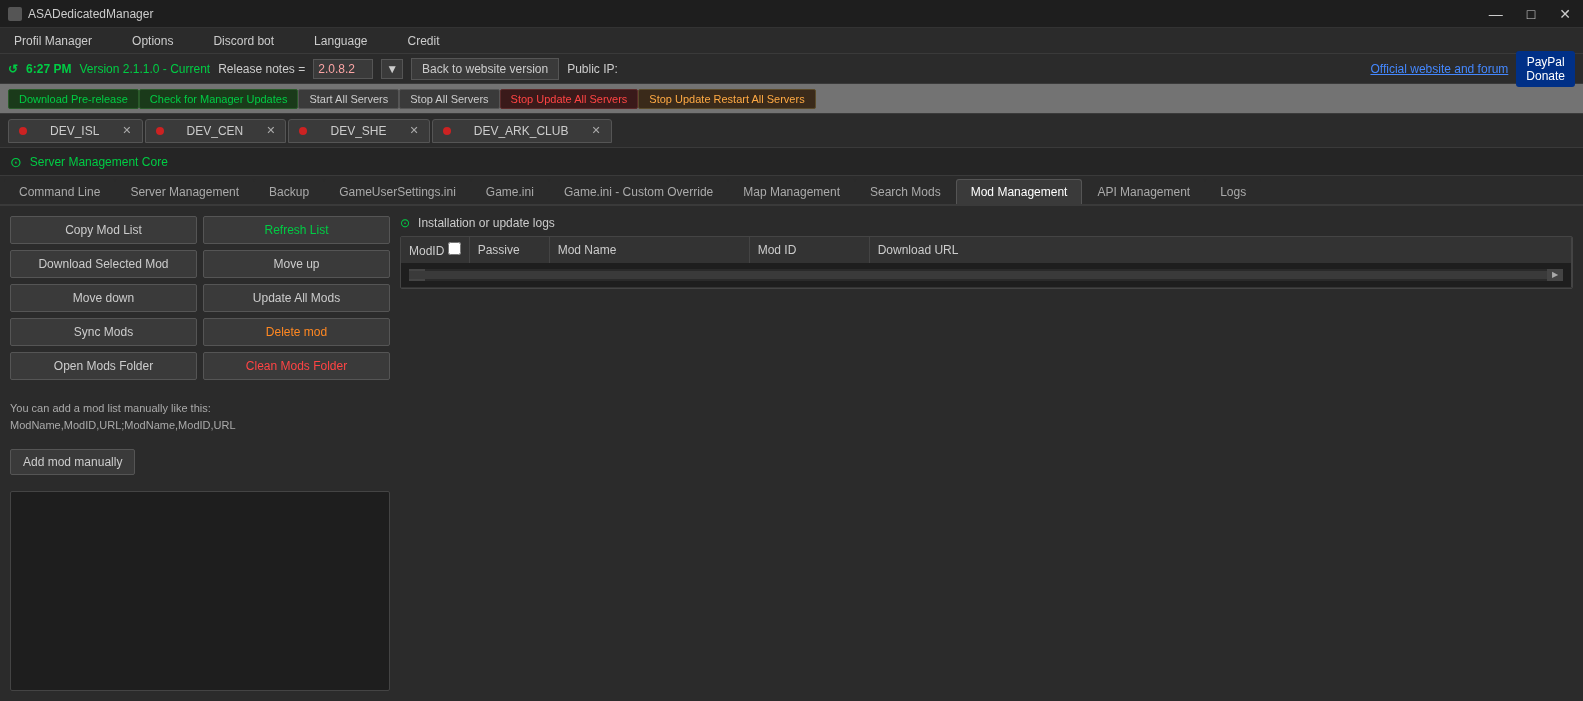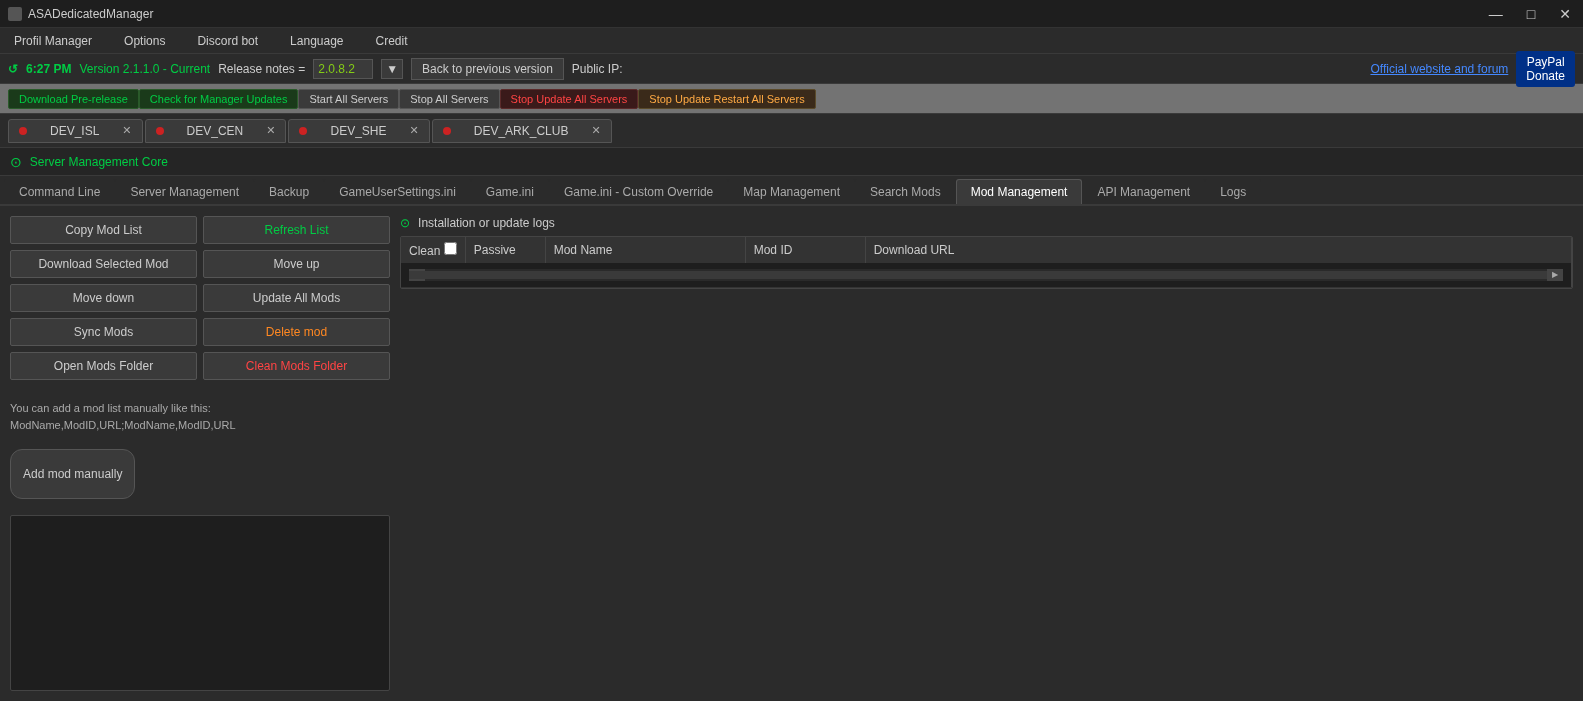--- a/index.html
+++ b/index.html
@@ -49,21 +49,21 @@
       display: inline-block;
     }
 
     
     #menu-bar {
       background: #2b2b2b;
       height: 26px;
       display: flex;
       align-items: center;
       padding: 0 4px;
-      gap: 12px;
+      gap: 20px;
       border-bottom: 1px solid #3a3a3a;
     }
     .menu-item {
       padding: 3px 10px;
       color: #ccc;
       cursor: pointer;
       font-size: 12px;
     }
 
     
@@ -75,21 +75,21 @@
       padding: 0 8px;
       gap: 8px;
       border-bottom: 1px solid #3a3a3a;
     }
     .time-text { color: #00cc44; font-size: 12px; font-weight: bold; }
     .version-text { color: #00cc44; font-size: 12px; }
     .release-notes-label { color: #ccc; font-size: 12px; }
     .version-input {
       background: #3a3a3a;
       border: 1px solid #555;
-      color: #84cc16;
+      color: #fca5a5;
       padding: 2px 4px;
       font-size: 12px;
       width: 60px;
     }
     .version-dropdown {
       background: #3a3a3a;
       border: 1px solid #555;
       color: #ccc;
       padding: 2px 4px;
       font-size: 12px;
@@ -312,24 +312,24 @@
     .help-text {
       color: #aaa;
       font-size: 11px;
       line-height: 1.5;
       margin-top: 4px;
     }
     .add-mod-btn {
       background: #3a3a3a;
       border: 1px solid #555;
       color: #ccc;
-      padding: 17px 12px;
-      font-size: 12px;
-      cursor: pointer;
-      border-radius: 12px;
+      padding: 5px 12px;
+      font-size: 12px;
+      cursor: pointer;
+      border-radius: 2px;
       align-self: flex-start;
     }
     .mod-textarea {
       width: 100%;
       height: 160px;
       background: #1e1e1e;
       border: 1px solid #444;
       color: #ccc;
       font-size: 11px;
       padding: 4px;
@@ -468,21 +468,21 @@
   <span class="menu-item">Credit</span>
 </div>
 
 <div id="info-bar">
   <span class="time-text">↺</span>
   <span class="time-text">6:27 PM</span>
   <span class="version-text">Version 2.1.1.0 - Current</span>
   <span class="release-notes-label">Release notes =</span>
   <input class="version-input" value="2.0.8.2" readonly="" style="">
   <button class="version-dropdown">▼</button>
-  <button class="back-btn">Back to previous version</button>
+  <button class="back-btn">Back to website version</button>
   <span class="public-ip-label">Public IP:</span>
   <span class="info-bar-spacer"></span>
   <span class="official-link">Official website and forum</span>
   <button class="paypal-btn">PayPal<br>Donate</button>
 </div>
 
 <div id="action-bar">
   <button class="action-btn-green">Download Pre-release</button>
   <button class="action-btn-green">Check for Manager Updates</button>
   <button class="action-btn-gray">Start All Servers</button>
@@ -559,21 +559,21 @@
   <div id="right-panel">
     <div class="log-header">
       <span class="log-icon">⊙</span>
       <span>Installation or update logs</span>
     </div>
     <div id="mod-table-container">
       <table id="mod-table">
         <thead>
           <tr>
             <th class="th-checkbox">
-              <span>Clean</span>
+              <span>ModID</span>
               <input type="checkbox" class="mod-checkbox" style="">
             </th>
             <th style="width:80px;">Passive</th>
             <th style="width:200px;">Mod Name</th>
             <th style="width:120px;">Mod ID</th>
             <th>Download URL</th>
           </tr>
         </thead>
         <tbody>
           <tr class="scrollbar-row">

